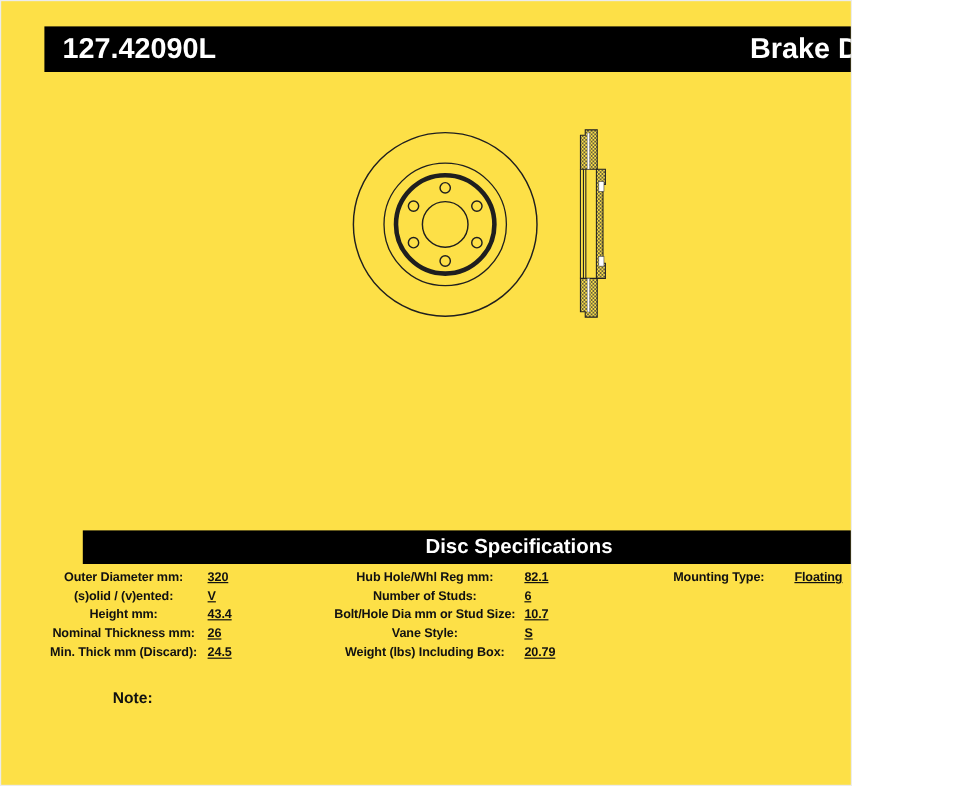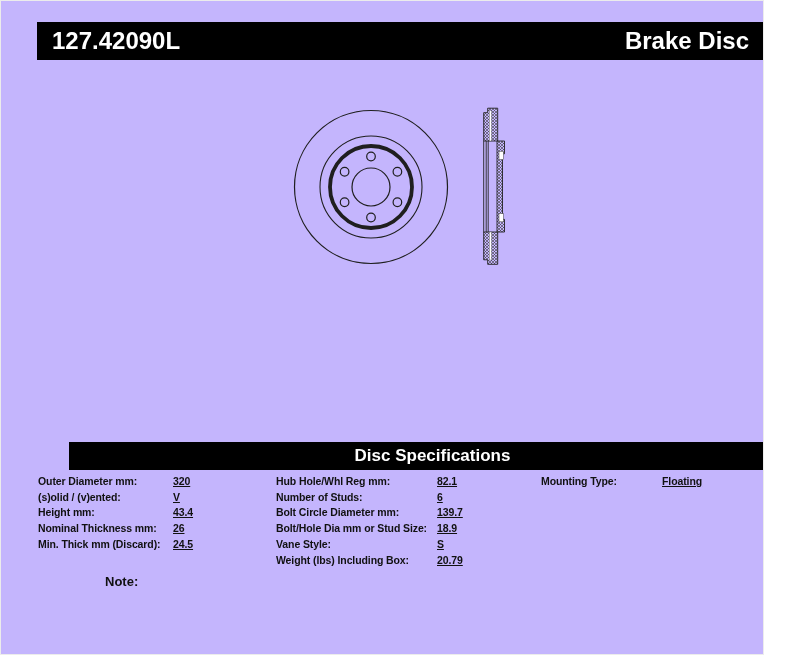--- a/index.html
+++ b/index.html
@@ -1,42 +1,42 @@
 <!DOCTYPE html>
 <html><head>
 <meta charset="utf-8">
 <style>
   html,body { margin:0; padding:0; background:#fff; }
   .page {
-    position:relative; width:764px; height:655px; background:#c4b5fd;
+    position:relative; width:710px; height:655px; background:#fde047;
     font-family:"Liberation Sans", sans-serif; font-weight:bold; color:#111;
     box-sizing:border-box; border:1px solid #ececec; overflow:hidden;
   }
   .bar {
     position:absolute; left:36px; width:727px; background:#000; color:#fff;
     box-sizing:border-box;
   }
   .header-bar {
     top:21px; height:38px; font-size:24px;
     display:flex; justify-content:space-between; align-items:center;
     padding:0 15px;
   }
   .spec-bar {
     top:441px; height:28px; font-size:17px;
     display:flex; justify-content:center; align-items:center;margin-left:32px;
   }
   .drawing { position:absolute; left:0; top:0; }
   .col { position:absolute; top:472px; font-size:10.5px; letter-spacing:-0.1px; }
   .row { display:flex; height:15.75px; align-items:center; white-space:nowrap; }
-  .lab { text-align:left; }
+  .lab { text-align:center; }
   .val { margin-left:5px;text-decoration:underline; }
   .col-left  { left:37px;  } .col-left  .lab { width:130px; }
   .col-mid   { left:275px; } .col-mid   .lab { width:156px; }
   .col-right { left:540px; } .col-right .lab { width:116px; }
-  .note { position:absolute; left:104px; top:573px; font-size:13px; }
+  .note { position:absolute; left:93px; top:573px; font-size:13px; }
 </style>
 </head>
 <body>
 
 <div class="page">
 
   <div class="bar header-bar">
     <span>127.42090L</span>
     <span>Brake Disc</span>
   </div>
@@ -113,26 +113,22 @@
   <div class="col col-mid">
     <div class="row">
       <span class="lab">Hub Hole/Whl Reg mm:</span>
       <span class="val">82.1</span>
     </div>
     <div class="row">
       <span class="lab">Number of Studs:</span>
       <span class="val">6</span>
     </div>
     <div class="row">
-      <span class="lab">Bolt Circle Diameter mm:</span>
-      <span class="val">139.7</span>
-    </div>
-    <div class="row">
       <span class="lab">Bolt/Hole Dia mm or Stud Size:</span>
-      <span class="val">18.9</span>
+      <span class="val">10.7</span>
     </div>
     <div class="row">
       <span class="lab">Vane Style:</span>
       <span class="val">S</span>
     </div>
     <div class="row">
       <span class="lab">Weight (lbs) Including Box:</span>
       <span class="val">20.79</span>
     </div>
   </div>

